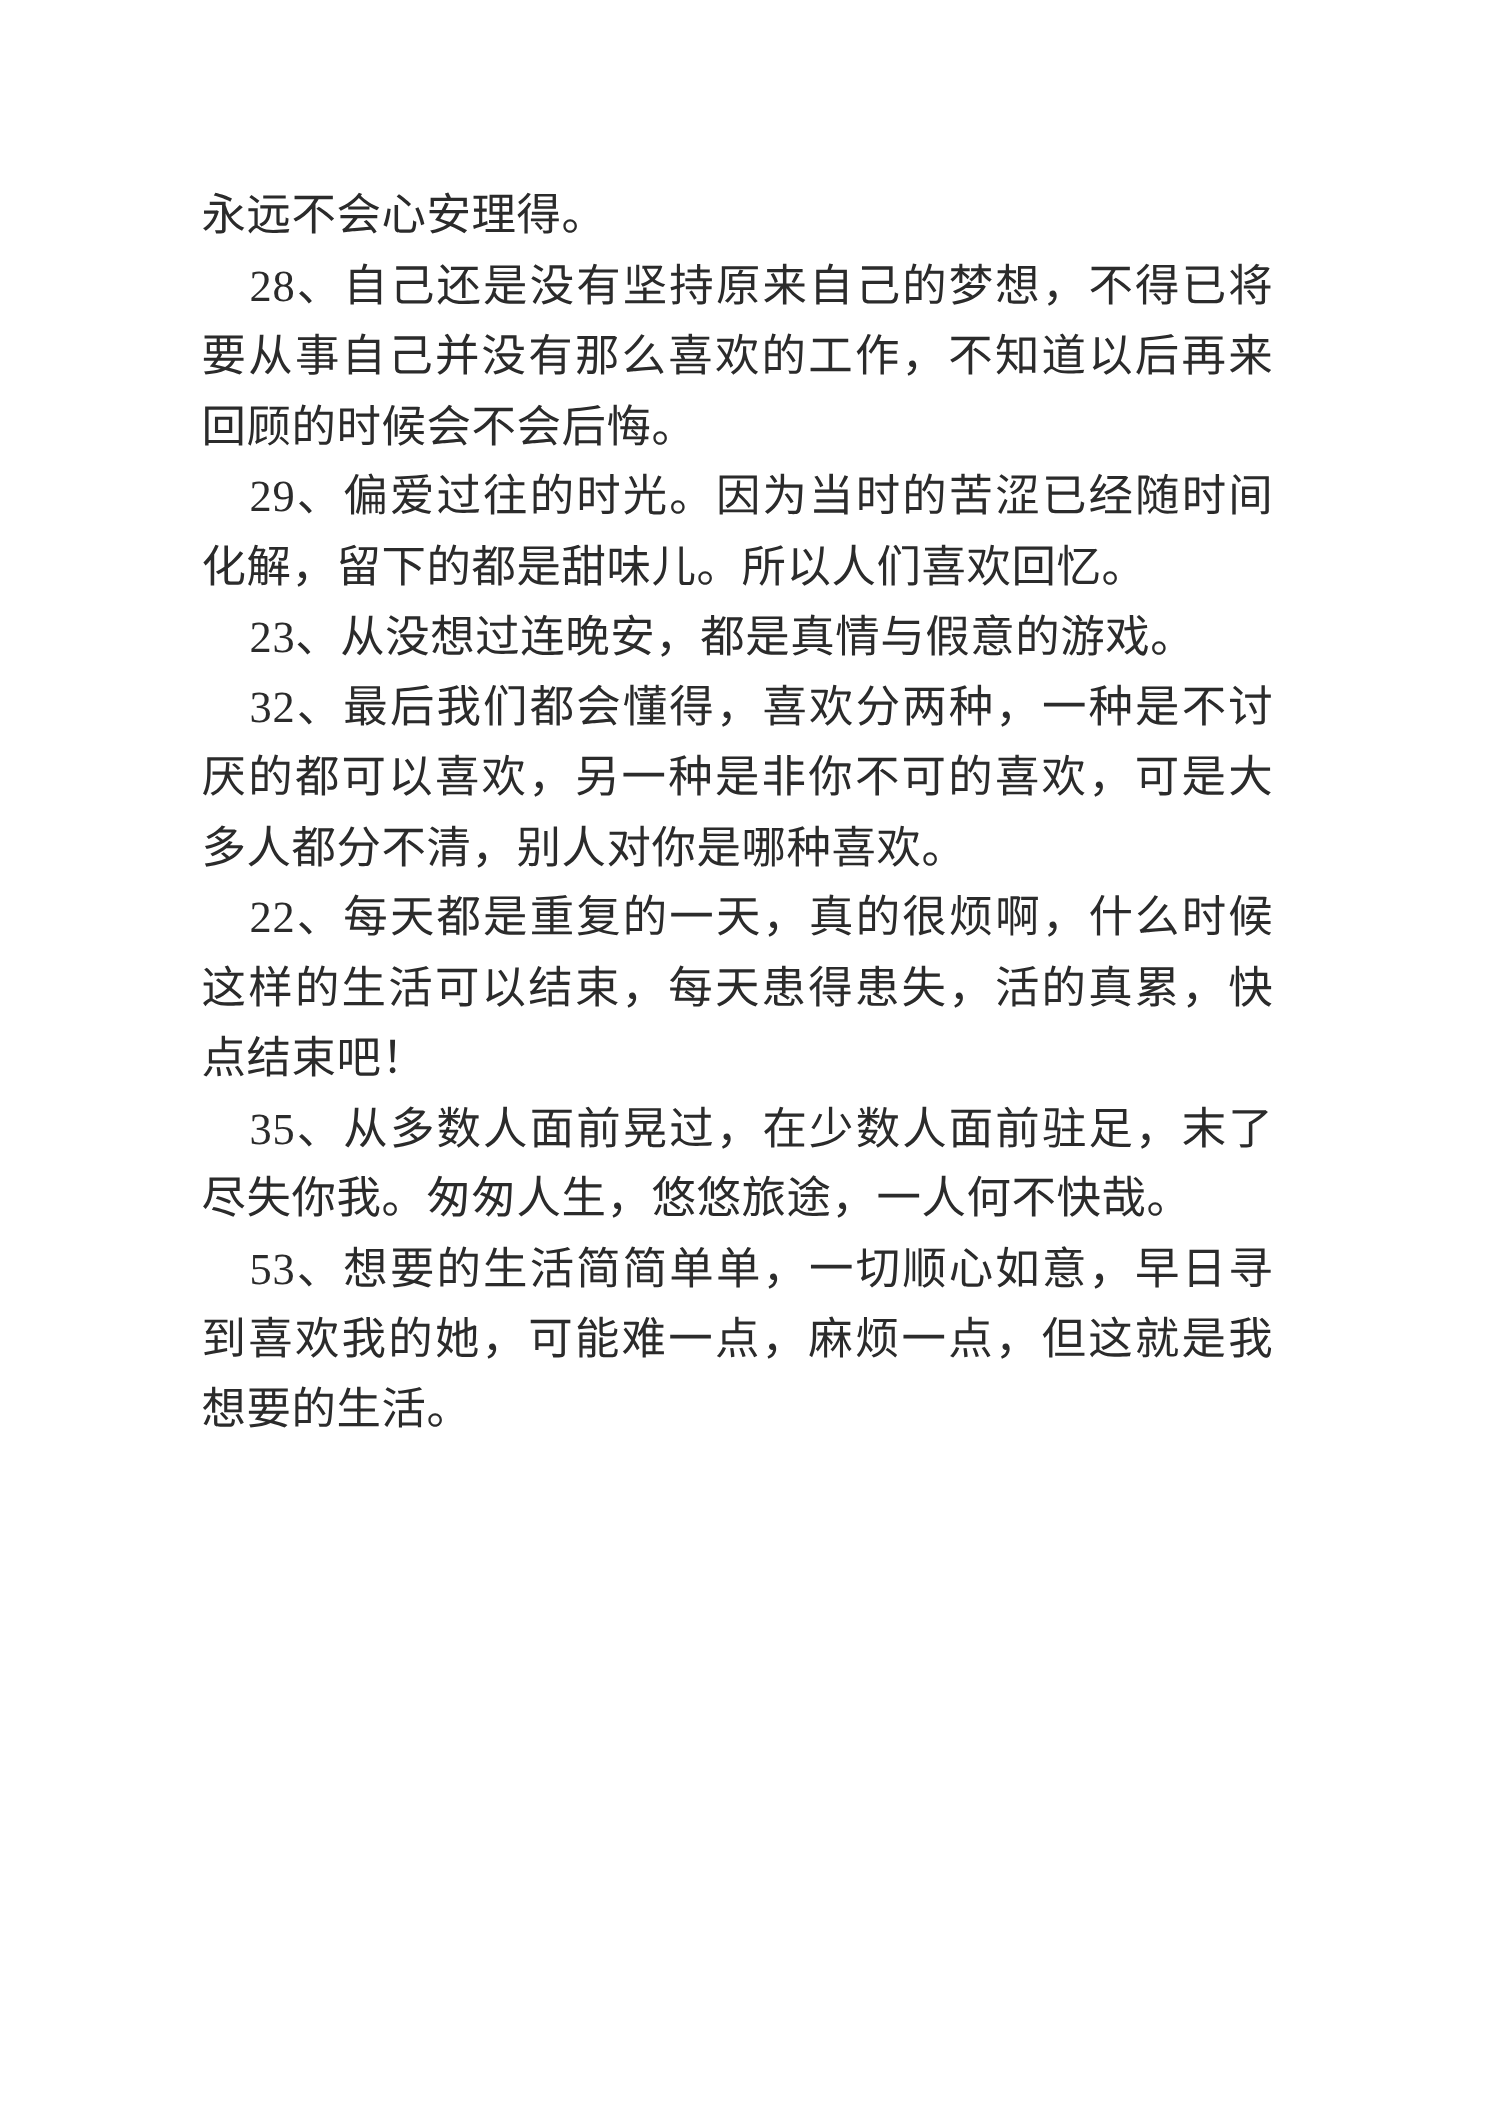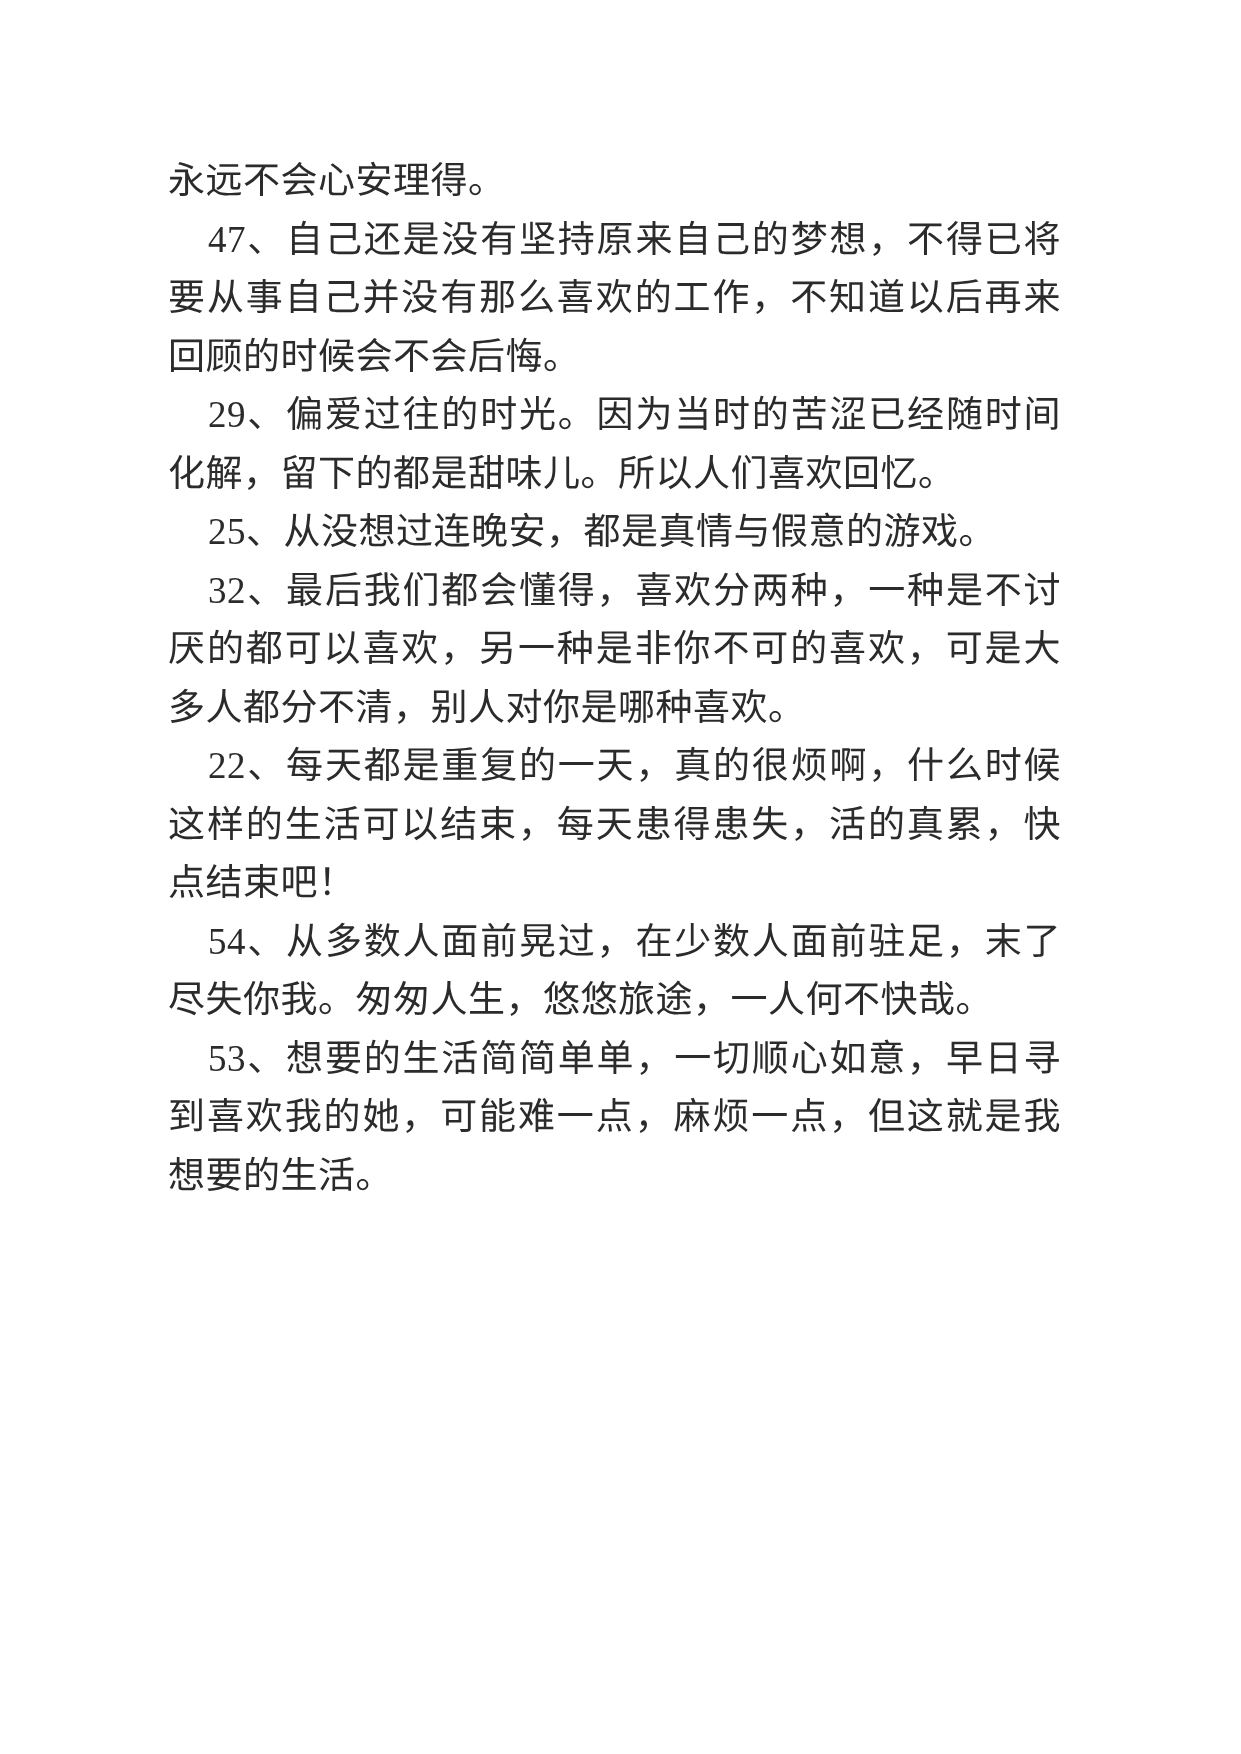--- a/index.html
+++ b/index.html
@@ -46,21 +46,21 @@
     text-indent: 0;
   }
 </style>
 </head>
 <body>
 
 <div class="page">
   <div class="doc-body">
     <p class="para no-indent">永远不会心安理得。</p>
 
-  <p class="para indent">47、自己还是没有坚持原来自己的梦想，不得已将要从事自己并没有那么喜欢的工作，不知道以后再来回顾的时候会不会后悔。</p>
+  <p class="para indent">28、自己还是没有坚持原来自己的梦想，不得已将要从事自己并没有那么喜欢的工作，不知道以后再来回顾的时候会不会后悔。</p>
       <p class="para indent">29、偏爱过往的时光。因为当时的苦涩已经随时间化解，留下的都是甜味儿。所以人们喜欢回忆。</p>
-      <p class="para indent">25、从没想过连晚安，都是真情与假意的游戏。</p>
+      <p class="para indent">23、从没想过连晚安，都是真情与假意的游戏。</p>
       <p class="para indent">32、最后我们都会懂得，喜欢分两种，一种是不讨厌的都可以喜欢，另一种是非你不可的喜欢，可是大多人都分不清，别人对你是哪种喜欢。</p>
       <p class="para indent">22、每天都是重复的一天，真的很烦啊，什么时候这样的生活可以结束，每天患得患失，活的真累，快点结束吧！</p>
-      <p class="para indent">54、从多数人面前晃过，在少数人面前驻足，末了尽失你我。匆匆人生，悠悠旅途，一人何不快哉。</p>
+      <p class="para indent">35、从多数人面前晃过，在少数人面前驻足，末了尽失你我。匆匆人生，悠悠旅途，一人何不快哉。</p>
       <p class="para indent">53、想要的生活简简单单，一切顺心如意，早日寻到喜欢我的她，可能难一点，麻烦一点，但这就是我想要的生活。</p>
     </div>
 </div>
 
 </body></html>

